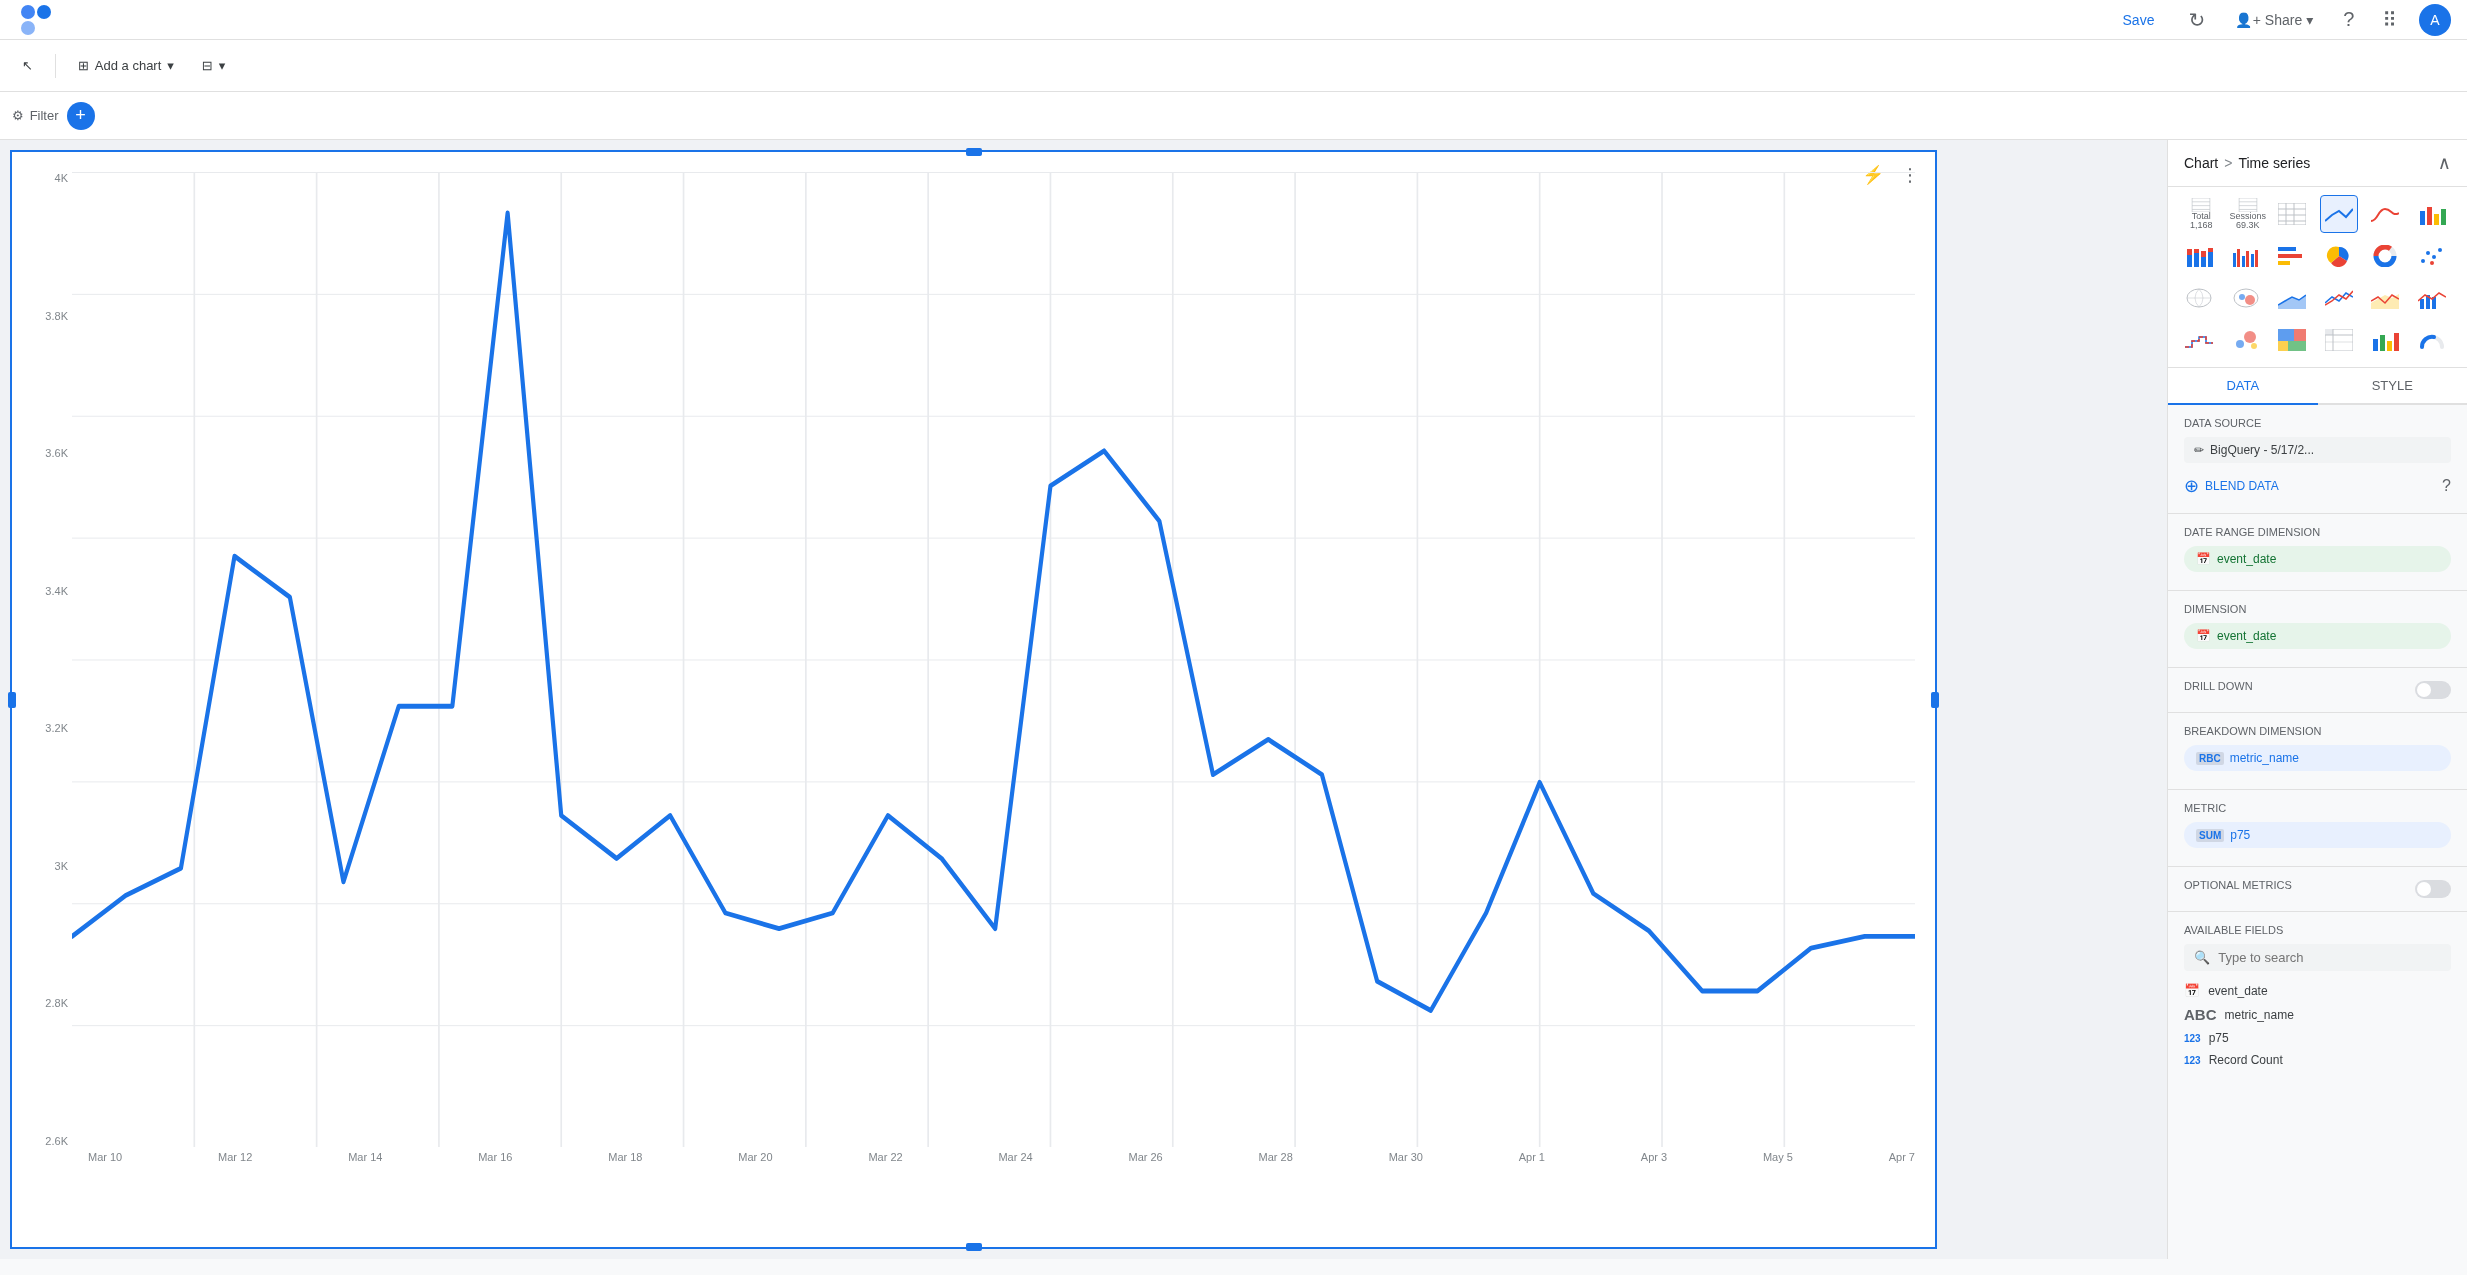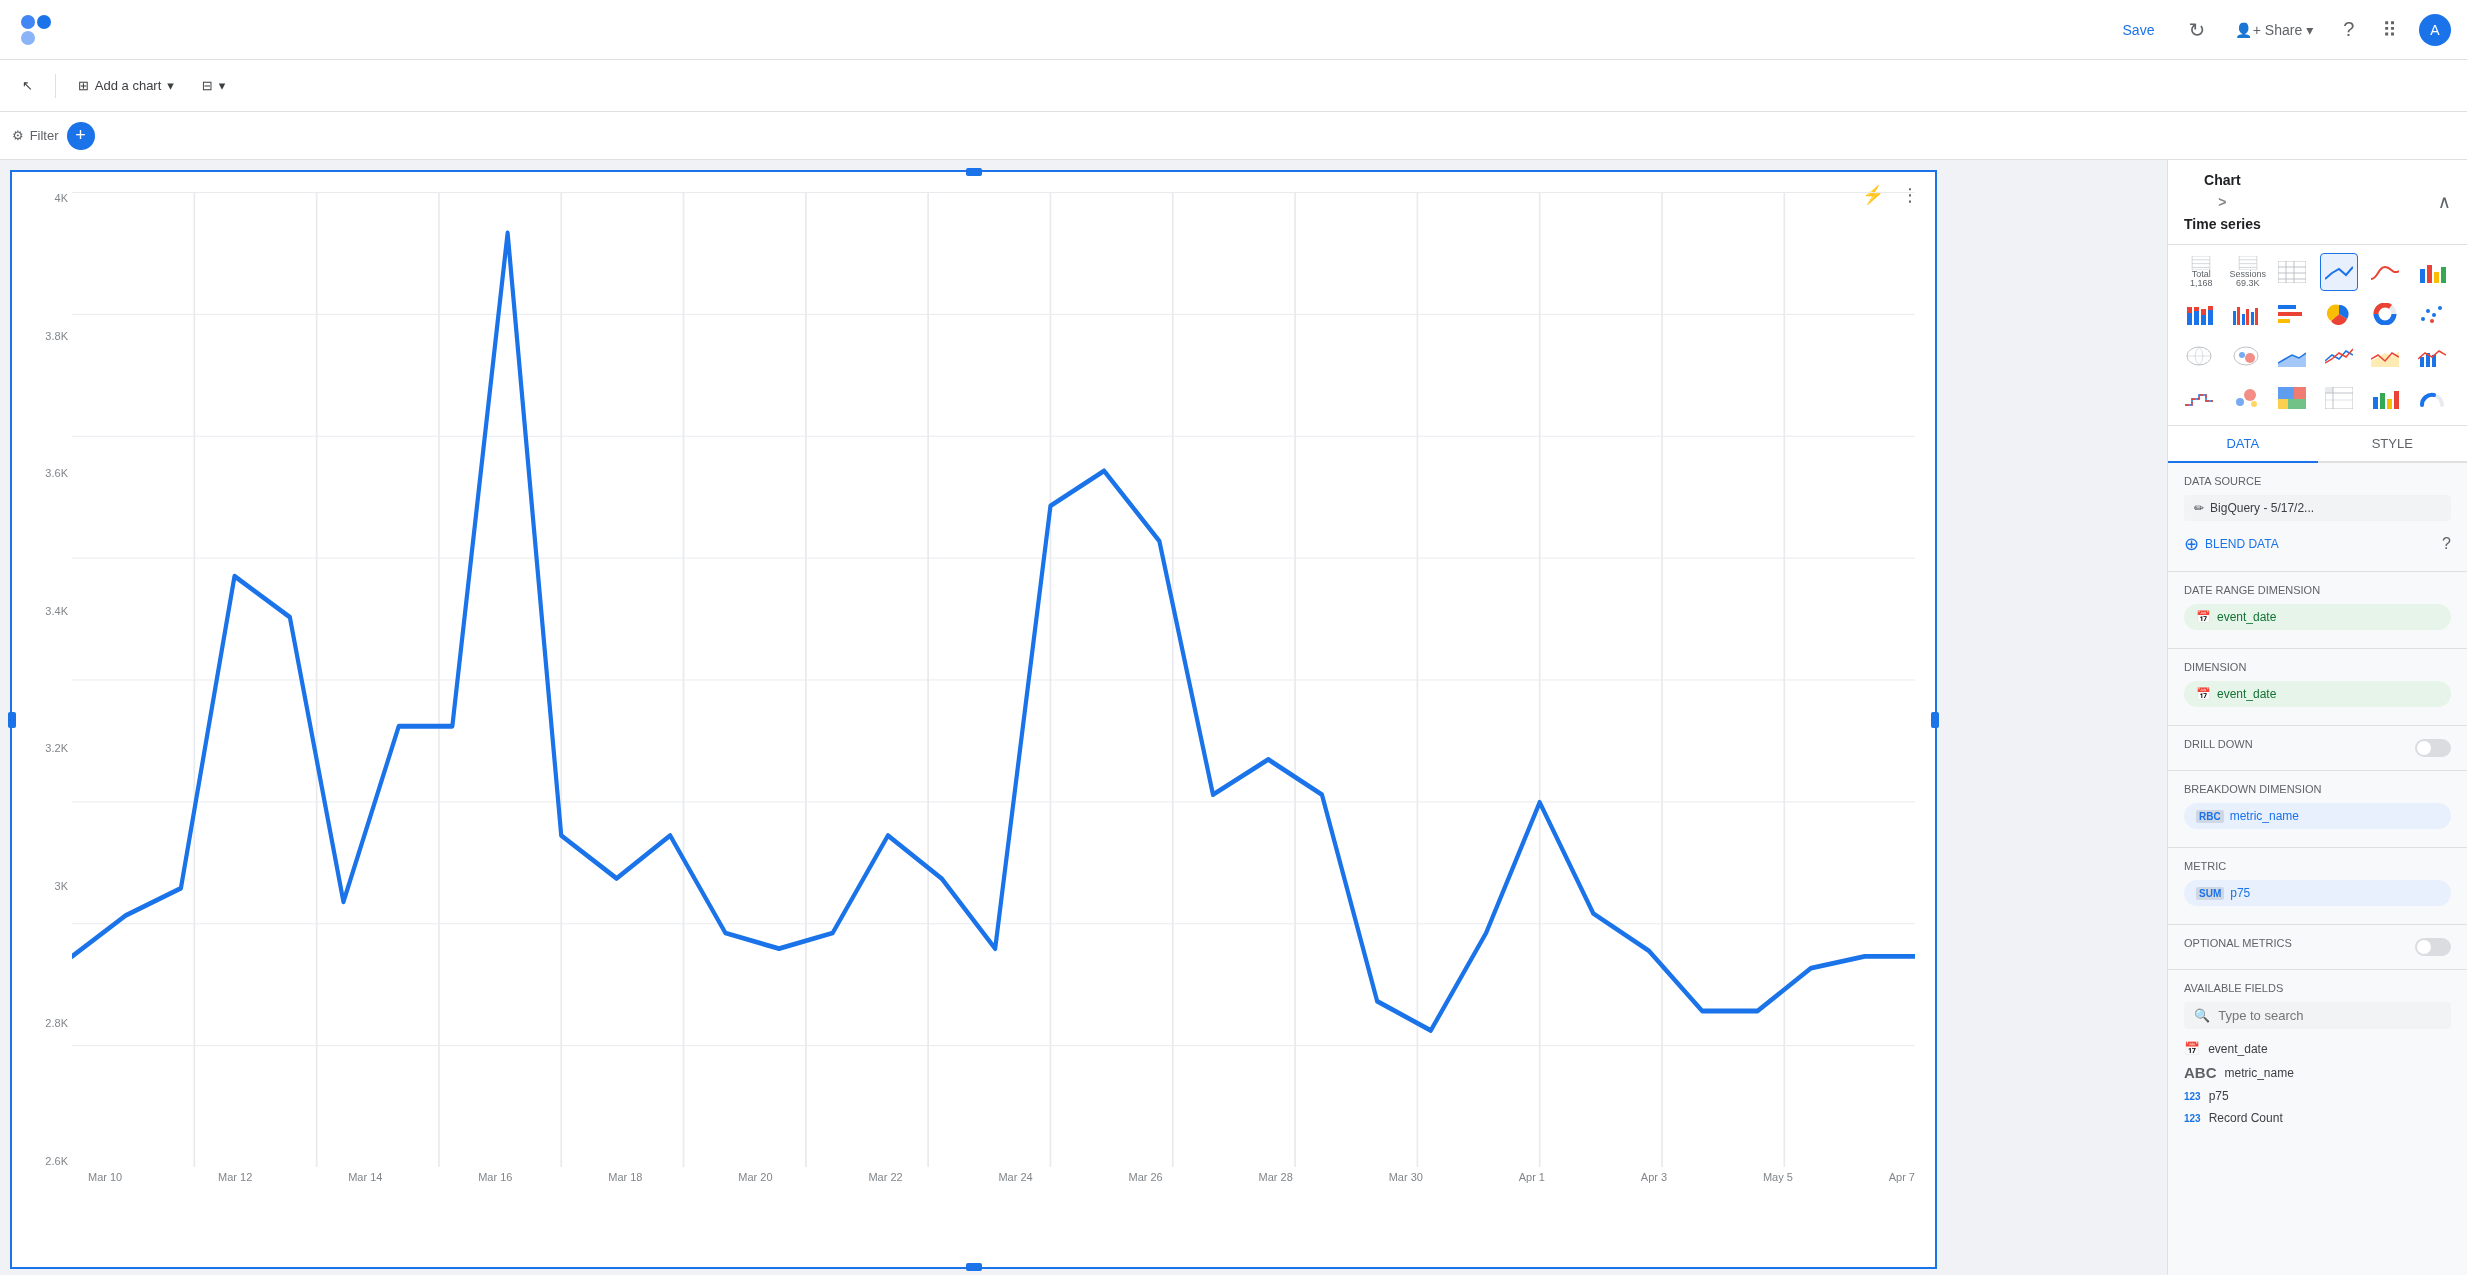--- a/index.html
+++ b/index.html
@@ -1,21 +1,21 @@
 <!DOCTYPE html>
 <html><head>
   <meta charset="utf-8">
   <style>
     * { box-sizing: border-box; margin: 0; padding: 0; }
     body { font-family: 'Google Sans', Arial, sans-serif; background: #f8f9fa; font-size: 13px; color: #202124; overflow: hidden; width: 2467px; height: 1275px; }
 
     
     #topbar {
       display: flex; align-items: center; justify-content: space-between;
-      height: 60px; background: #fff; border-bottom: 1px solid #e0e0e0;
+      height: 40px; background: #fff; border-bottom: 1px solid #e0e0e0;
       padding: 0 16px;
     }
     .topbar-left { display: flex; align-items: center; gap: 8px; }
     .logo-icon { width: 40px; height: 40px; display: flex; align-items: center; justify-content: center; }
     .topbar-right { display: flex; align-items: center; gap: 16px; }
     .save-btn {
       background: none; border: none; color: #1a73e8; font-size: 14px;
       font-weight: 500; cursor: pointer; padding: 6px 12px;
     }
     .topbar-icon-btn {
@@ -112,21 +112,21 @@
 
     
     #right-panel {
       width: 300px; background: #f8f9fa; border-left: 1px solid #e0e0e0;
       overflow-y: auto; display: flex; flex-direction: column;
     }
     .panel-header {
       display: flex; align-items: center; justify-content: space-between;
       padding: 12px 16px; background: #fff; border-bottom: 1px solid #e0e0e0;
     }
-    .panel-title { font-size: 14px; font-weight: 700; color: #202124; display: flex; align-items: center; gap: 6px; flex-direction: column; }
+    .panel-title { font-size: 14px; font-weight: 400; color: #202124; display: flex; align-items: center; gap: 6px; }
     .breadcrumb-sep { color: #80868b; }
     .close-btn { background: none; border: none; cursor: pointer; color: #5f6368; font-size: 18px; }
 
     
     .chart-types-grid {
       display: grid; grid-template-columns: repeat(6, 1fr);
       gap: 4px; padding: 8px 12px; background: #fff; border-bottom: 1px solid #e0e0e0;
     }
     .chart-type-btn {
       width: 38px; height: 38px; display: flex; align-items: center; justify-content: center;

